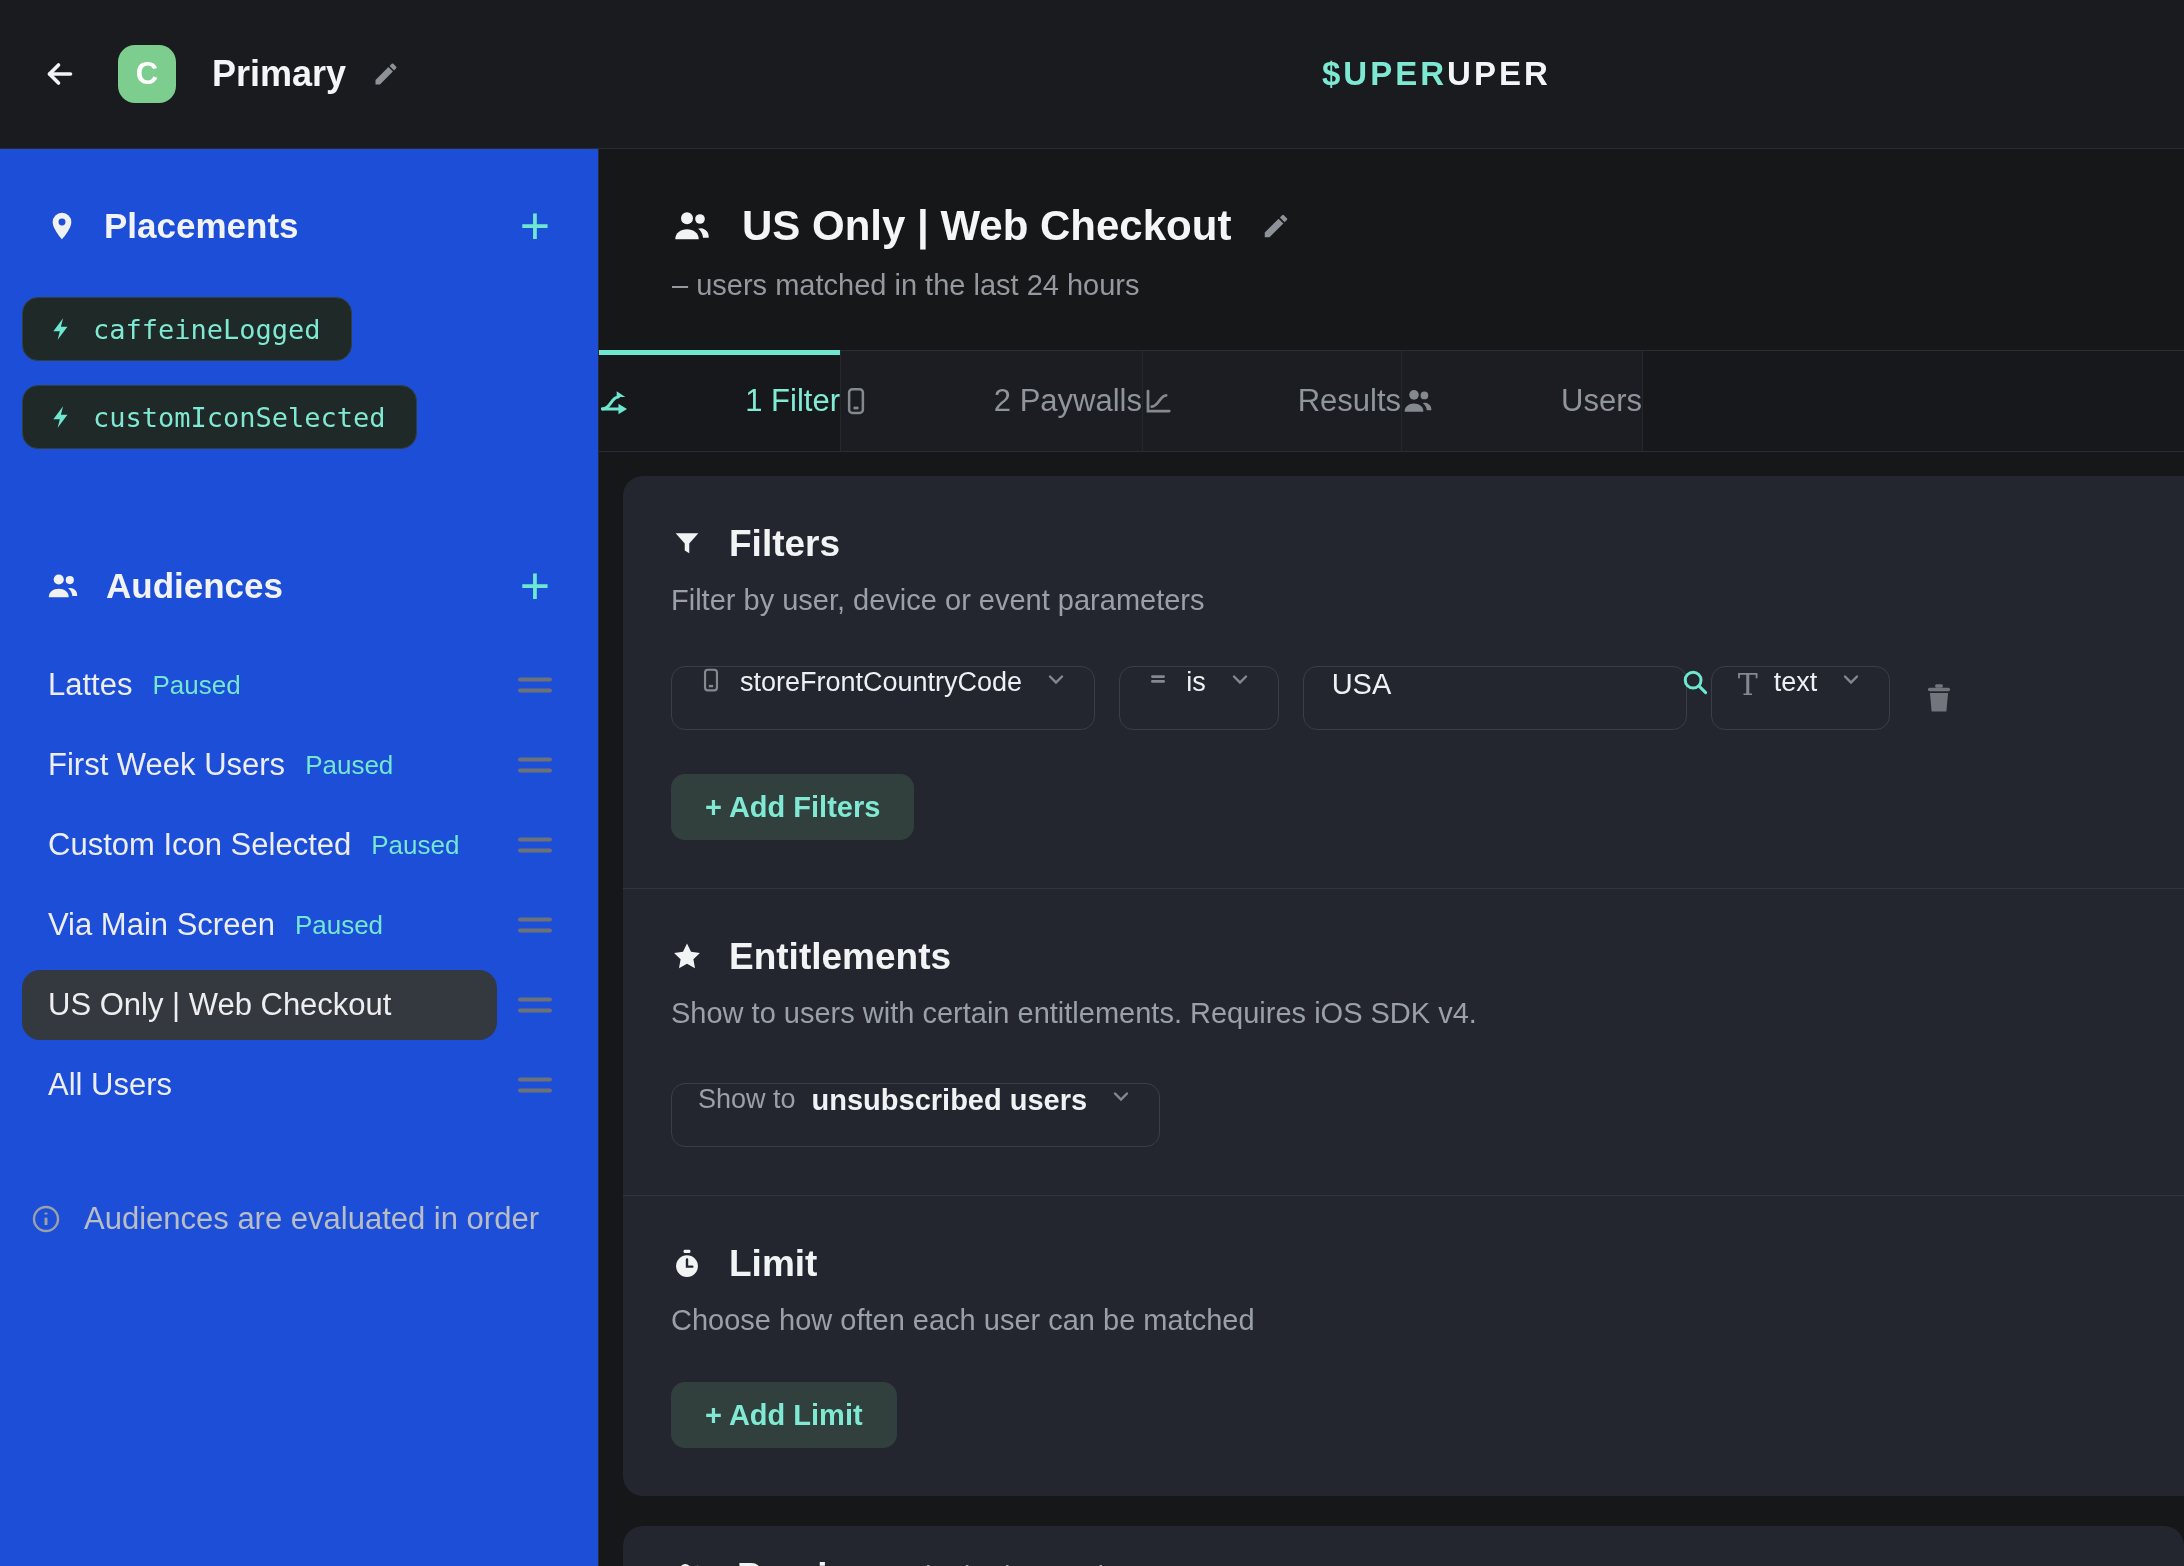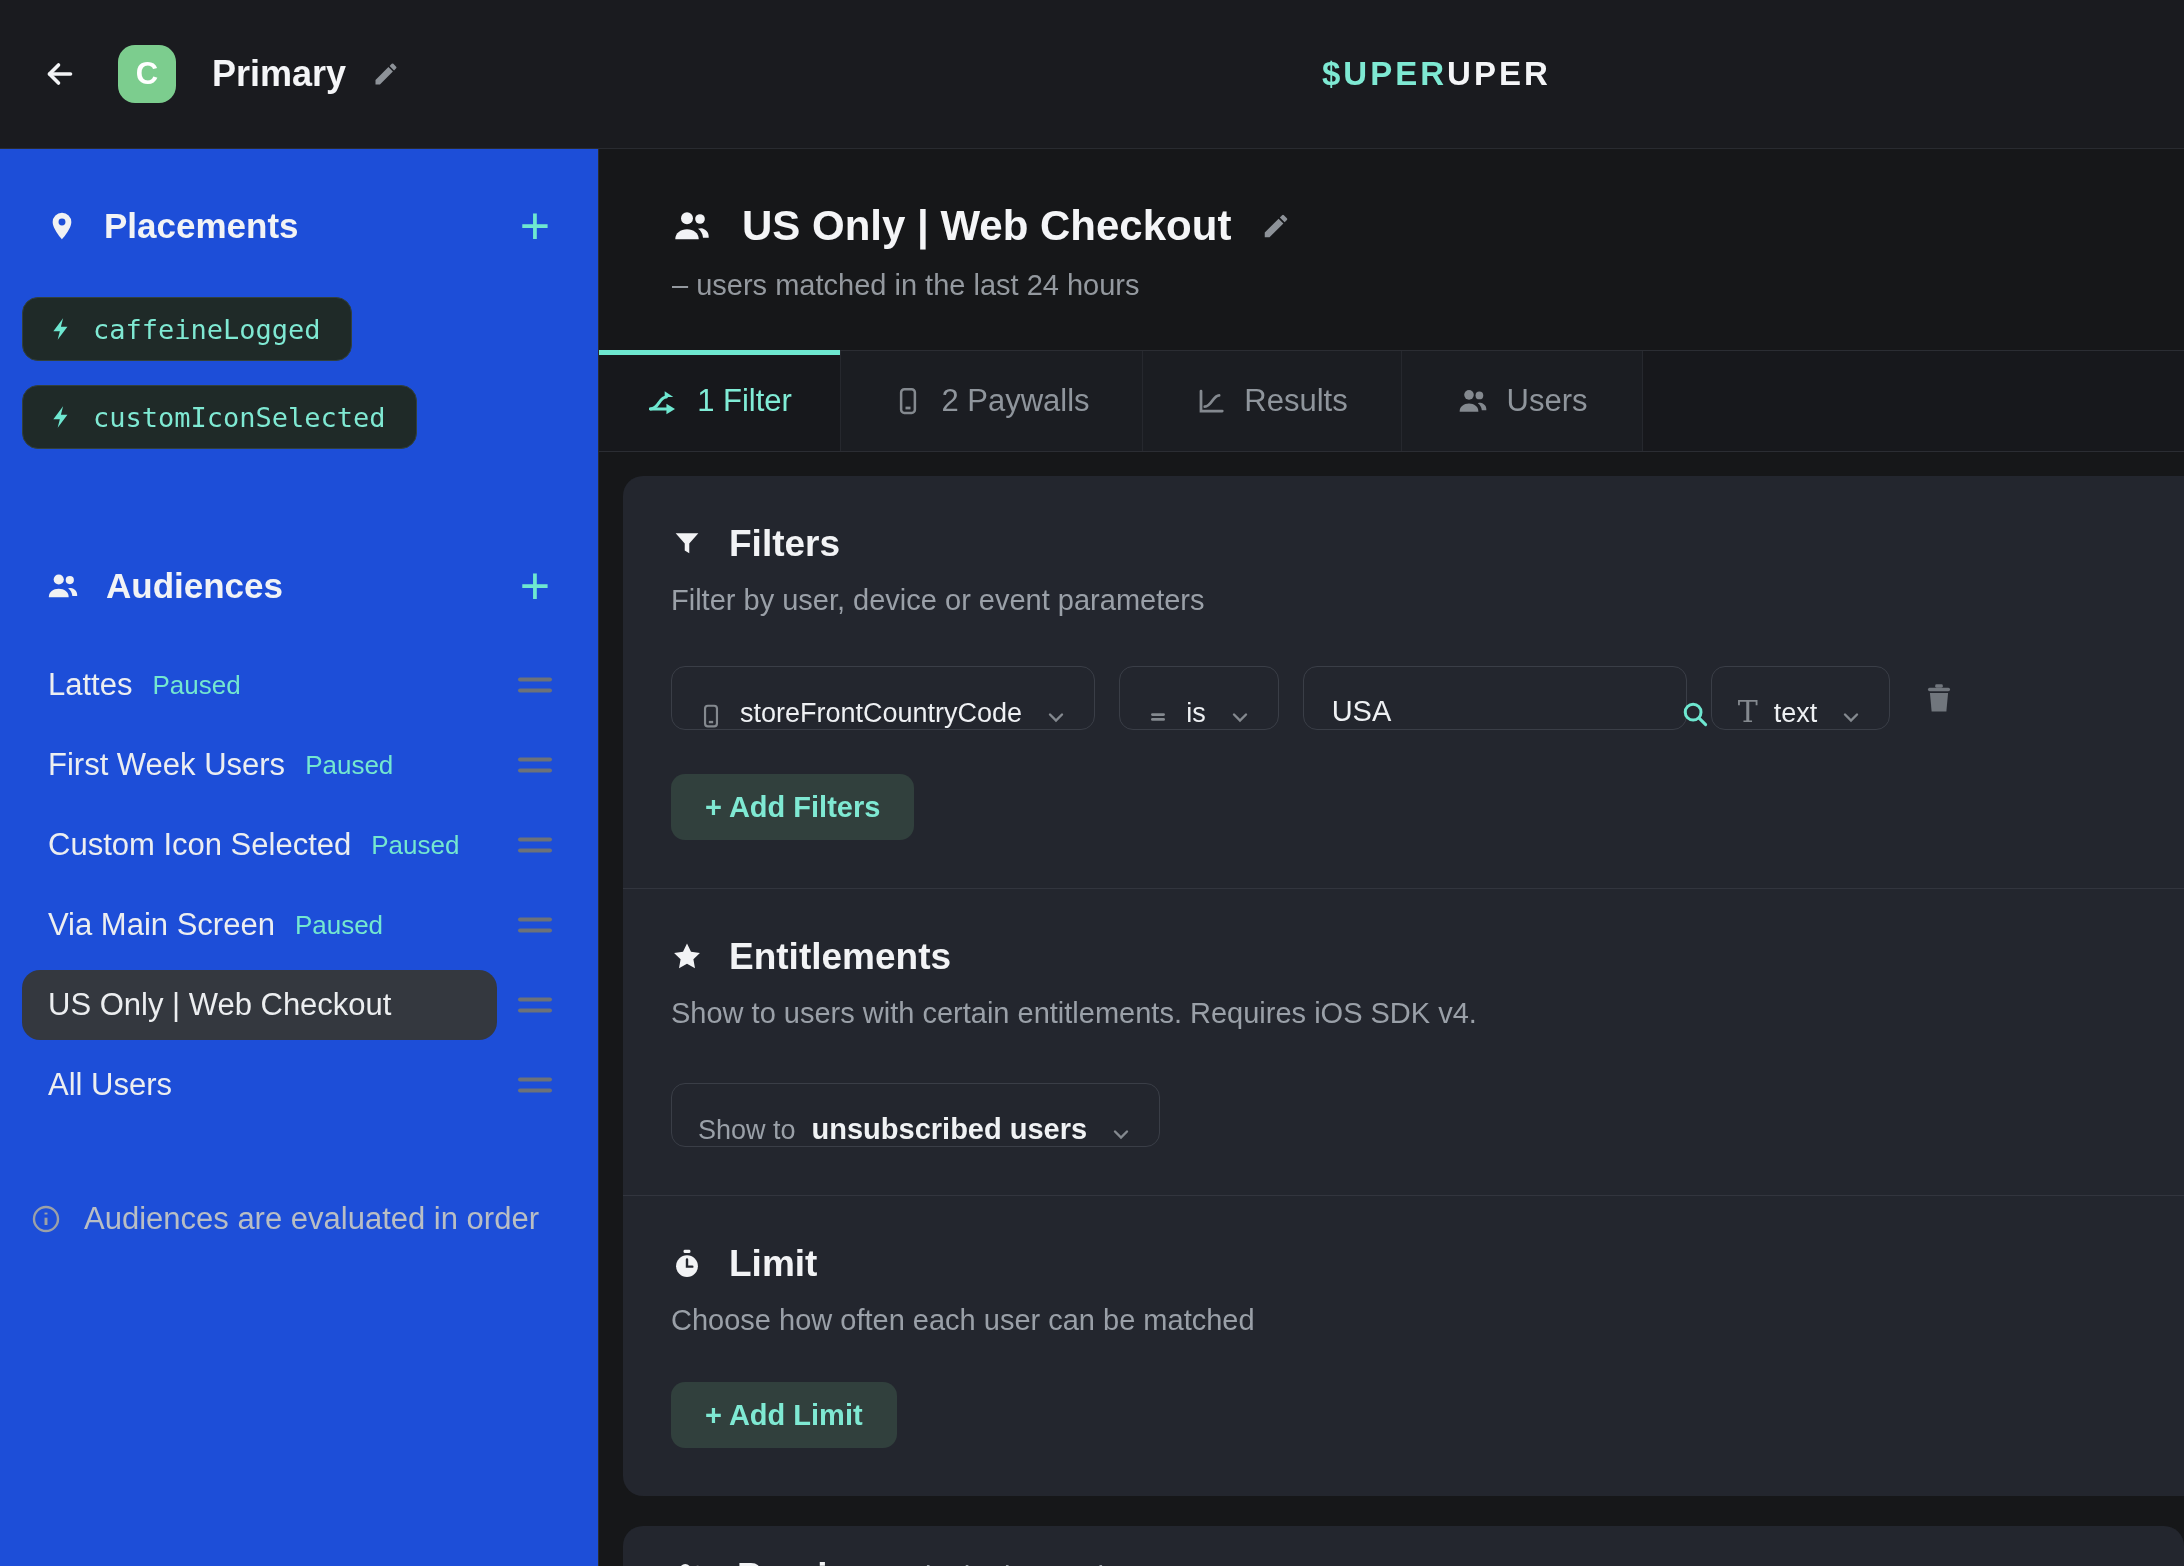--- a/index.html
+++ b/index.html
@@ -53,38 +53,38 @@
   .main{position:absolute;top:149px;left:599px;right:0;bottom:0;background:#161719;}
   .main-header{padding:50px 0 0 73px;}
   .title-row{display:flex;align-items:center;height:54px;}
   .title-row .t-icon{color:#f2f3f5;}
   .page-title{margin-left:30px;font-size:42px;font-weight:700;color:#f4f5f7;}
   .title-row .edit-pencil{margin-left:30px;}
   .page-subtitle{margin-top:16px;font-size:29px;color:#94999f;height:34px;}
   
   .tabbar{margin-top:47px;height:100px;display:flex;background:#17181c;
     border-top:1px solid #2b2d33;border-bottom:1px solid #2b2d33;}
-  .tab{display:flex;align-items:center;justify-content:center;gap:18px;
+  .tab{display:flex;align-items:center;justify-content:space-between;gap:18px;
     font-size:31px;color:#8f959c;background:#1b1d22;border-right:1px solid #26282e;
     position:relative;cursor:pointer;}
   .tab .tab-icon{color:#84898f;}
   .tab.active{background:#17181c;color:#80ecd6;}
   .tab.active .tab-icon{color:#6ee7d0;}
   .tab.active::before{content:"";position:absolute;top:-1px;left:0;right:0;height:5px;background:#6ee7d0;}
   .tab-w1{width:241px;}.tab-w2{width:301px;}.tab-w3{width:258px;}.tab-w4{width:240px;}
   
   .card{margin:24px 0 0 24px;background:#23262e;border-radius:20px 0 0 20px;}
   .section{padding:44px 48px 48px 48px;}
   .section+.section{border-top:1px solid #32353e;}
   .sec-head{display:flex;align-items:center;height:48px;}
   .sec-head .s-icon{color:#f2f3f5;}
   .sec-title{margin-left:26px;font-size:37px;font-weight:700;color:#f2f3f5;}
   .sec-desc{margin-top:16px;font-size:29px;color:#9aa0a8;height:34px;}
   .controls-row{margin-top:48px;display:flex;align-items:center;gap:24px;}
-  .control{display:inline-flex;align-items:flex-end;gap:16px;height:64px;
+  .control{display:inline-flex;align-items:flex-start;gap:16px;height:64px;
     border:1px solid #3a3e47;border-radius:14px;padding:0 26px;
     font-size:27px;color:#eef0f3;background:transparent;cursor:pointer;box-sizing:border-box;}
   .control .c-icon{color:#84898f;}
   .control .chev{color:#84898f;margin-left:6px;}
   .control-input{width:384px;justify-content:space-between;cursor:text;}
   .control-input input{background:transparent;border:none;outline:none;color:#eef0f3;
     font-size:29px;font-family:"Liberation Sans",sans-serif;width:330px;}
   .search-icon{color:#6ee7d0;}
   .t-glyph{font-family:"DejaVu Serif", serif;font-size:30px;color:#84898f;}
   .trash-btn{margin-left:8px;color:#71767d;cursor:pointer;background:none;border:none;padding:0;}

